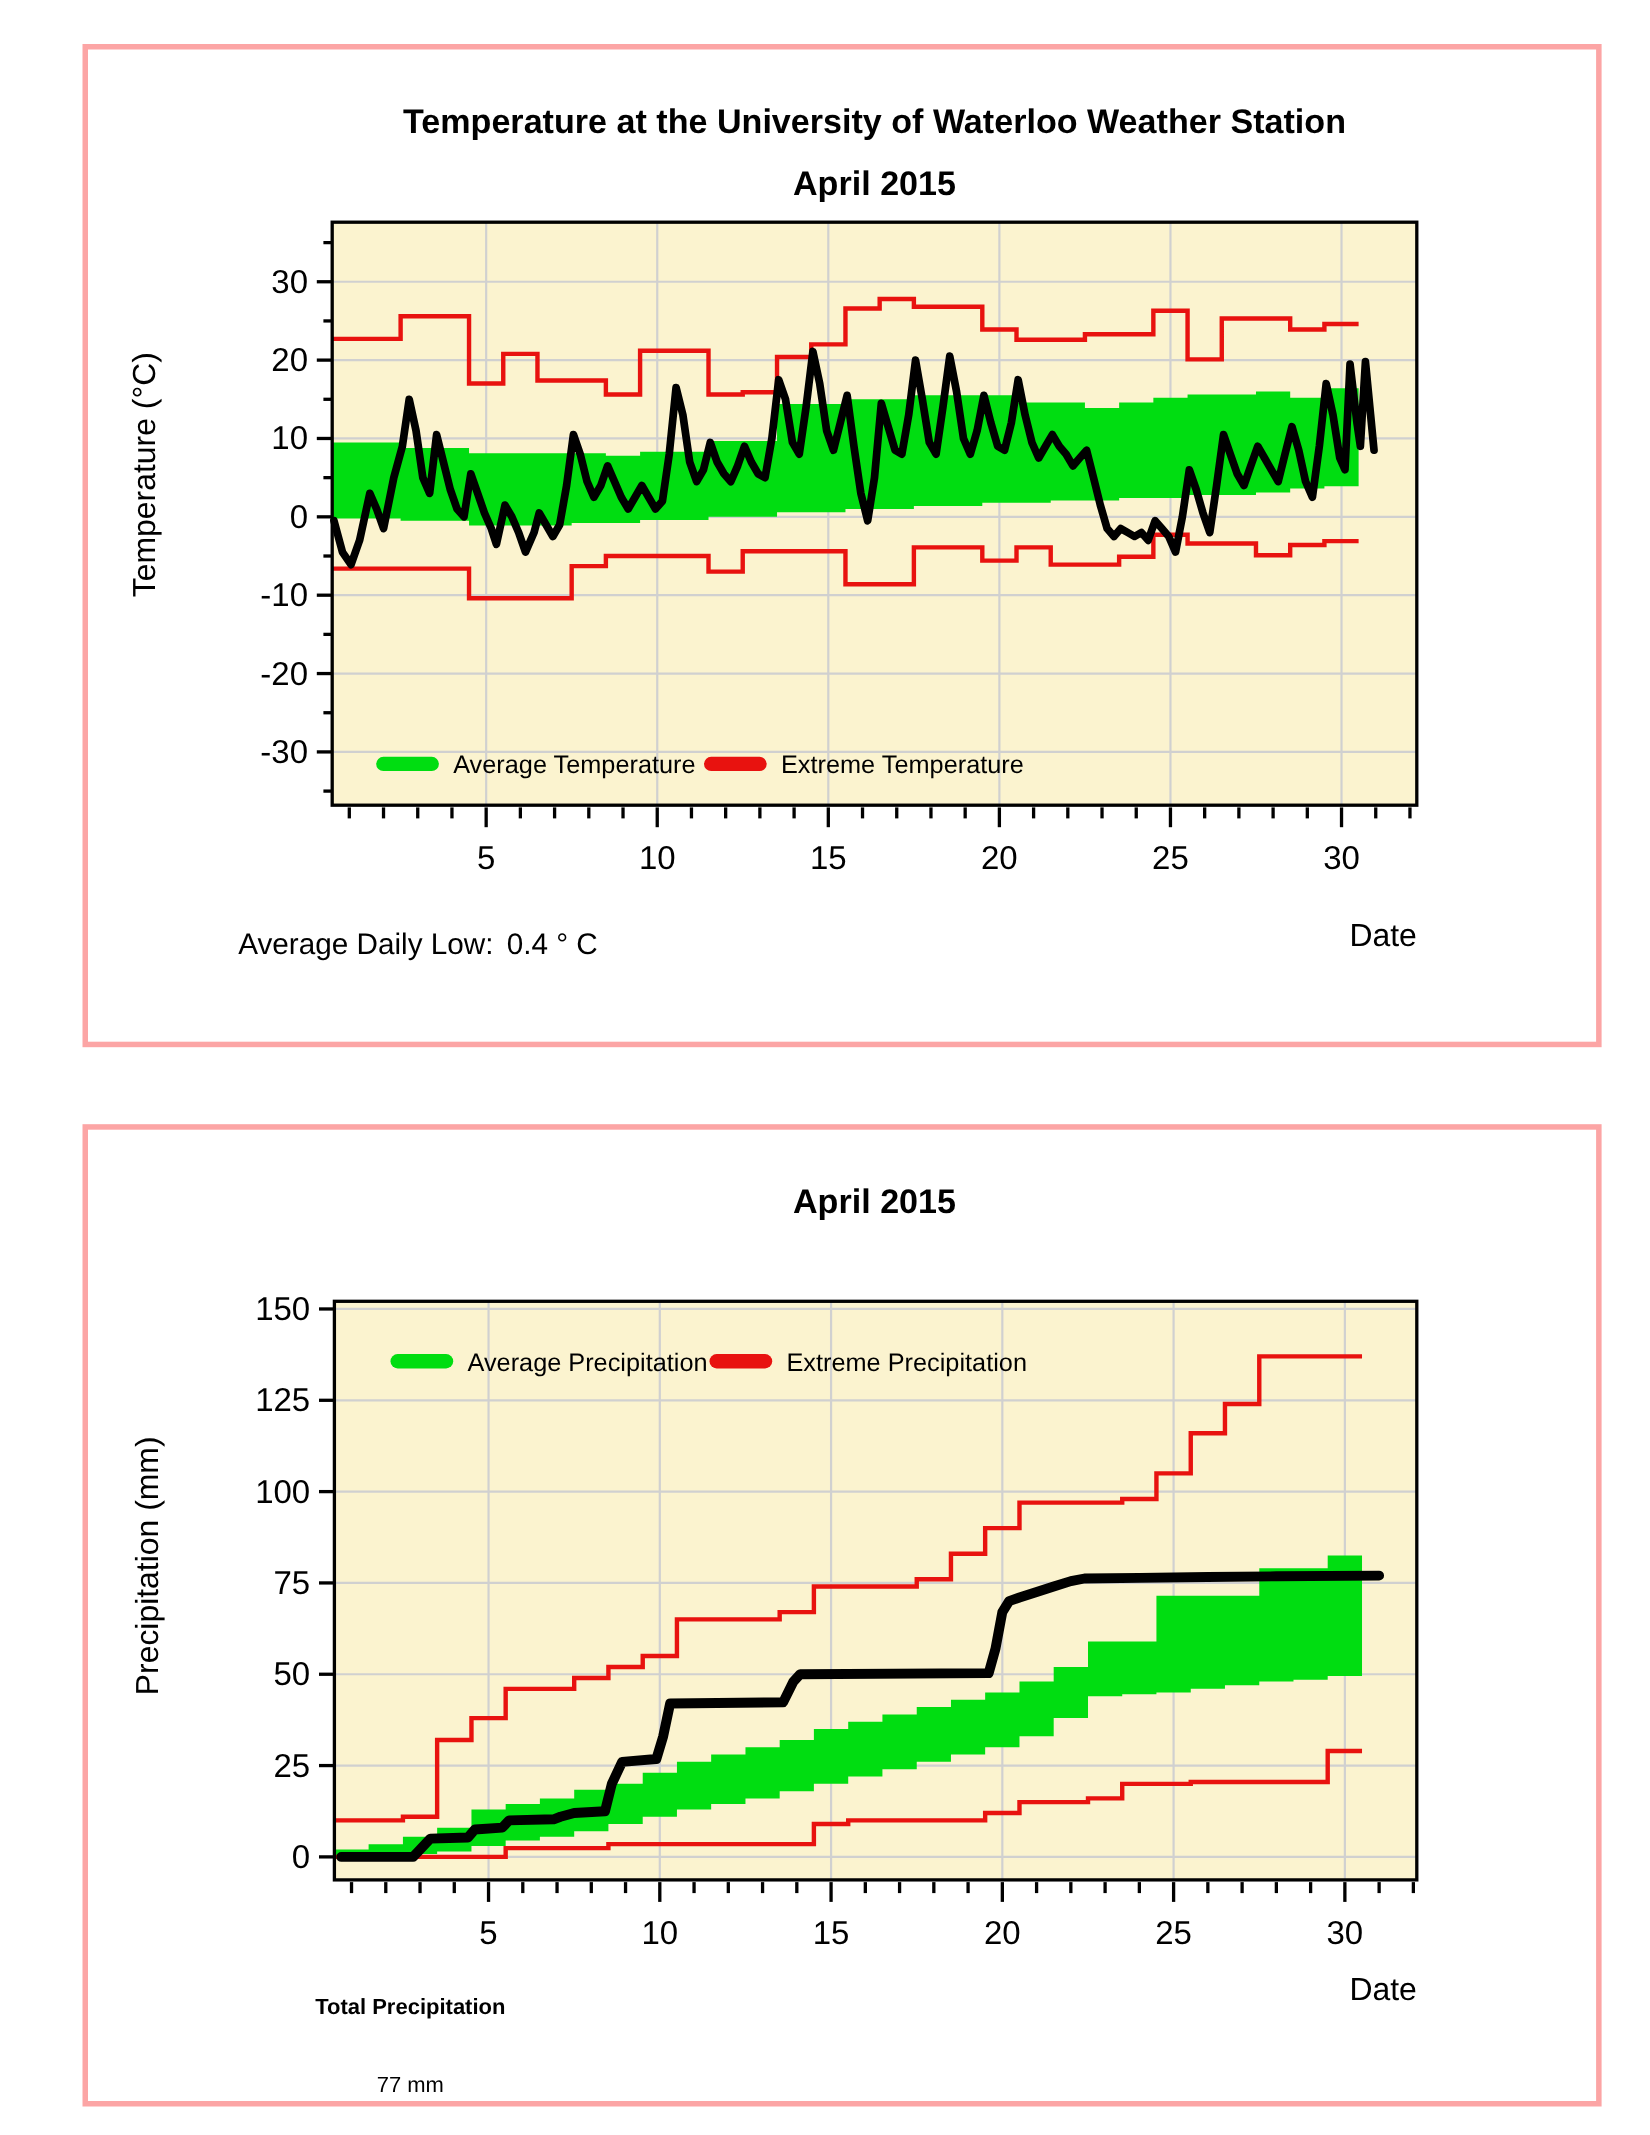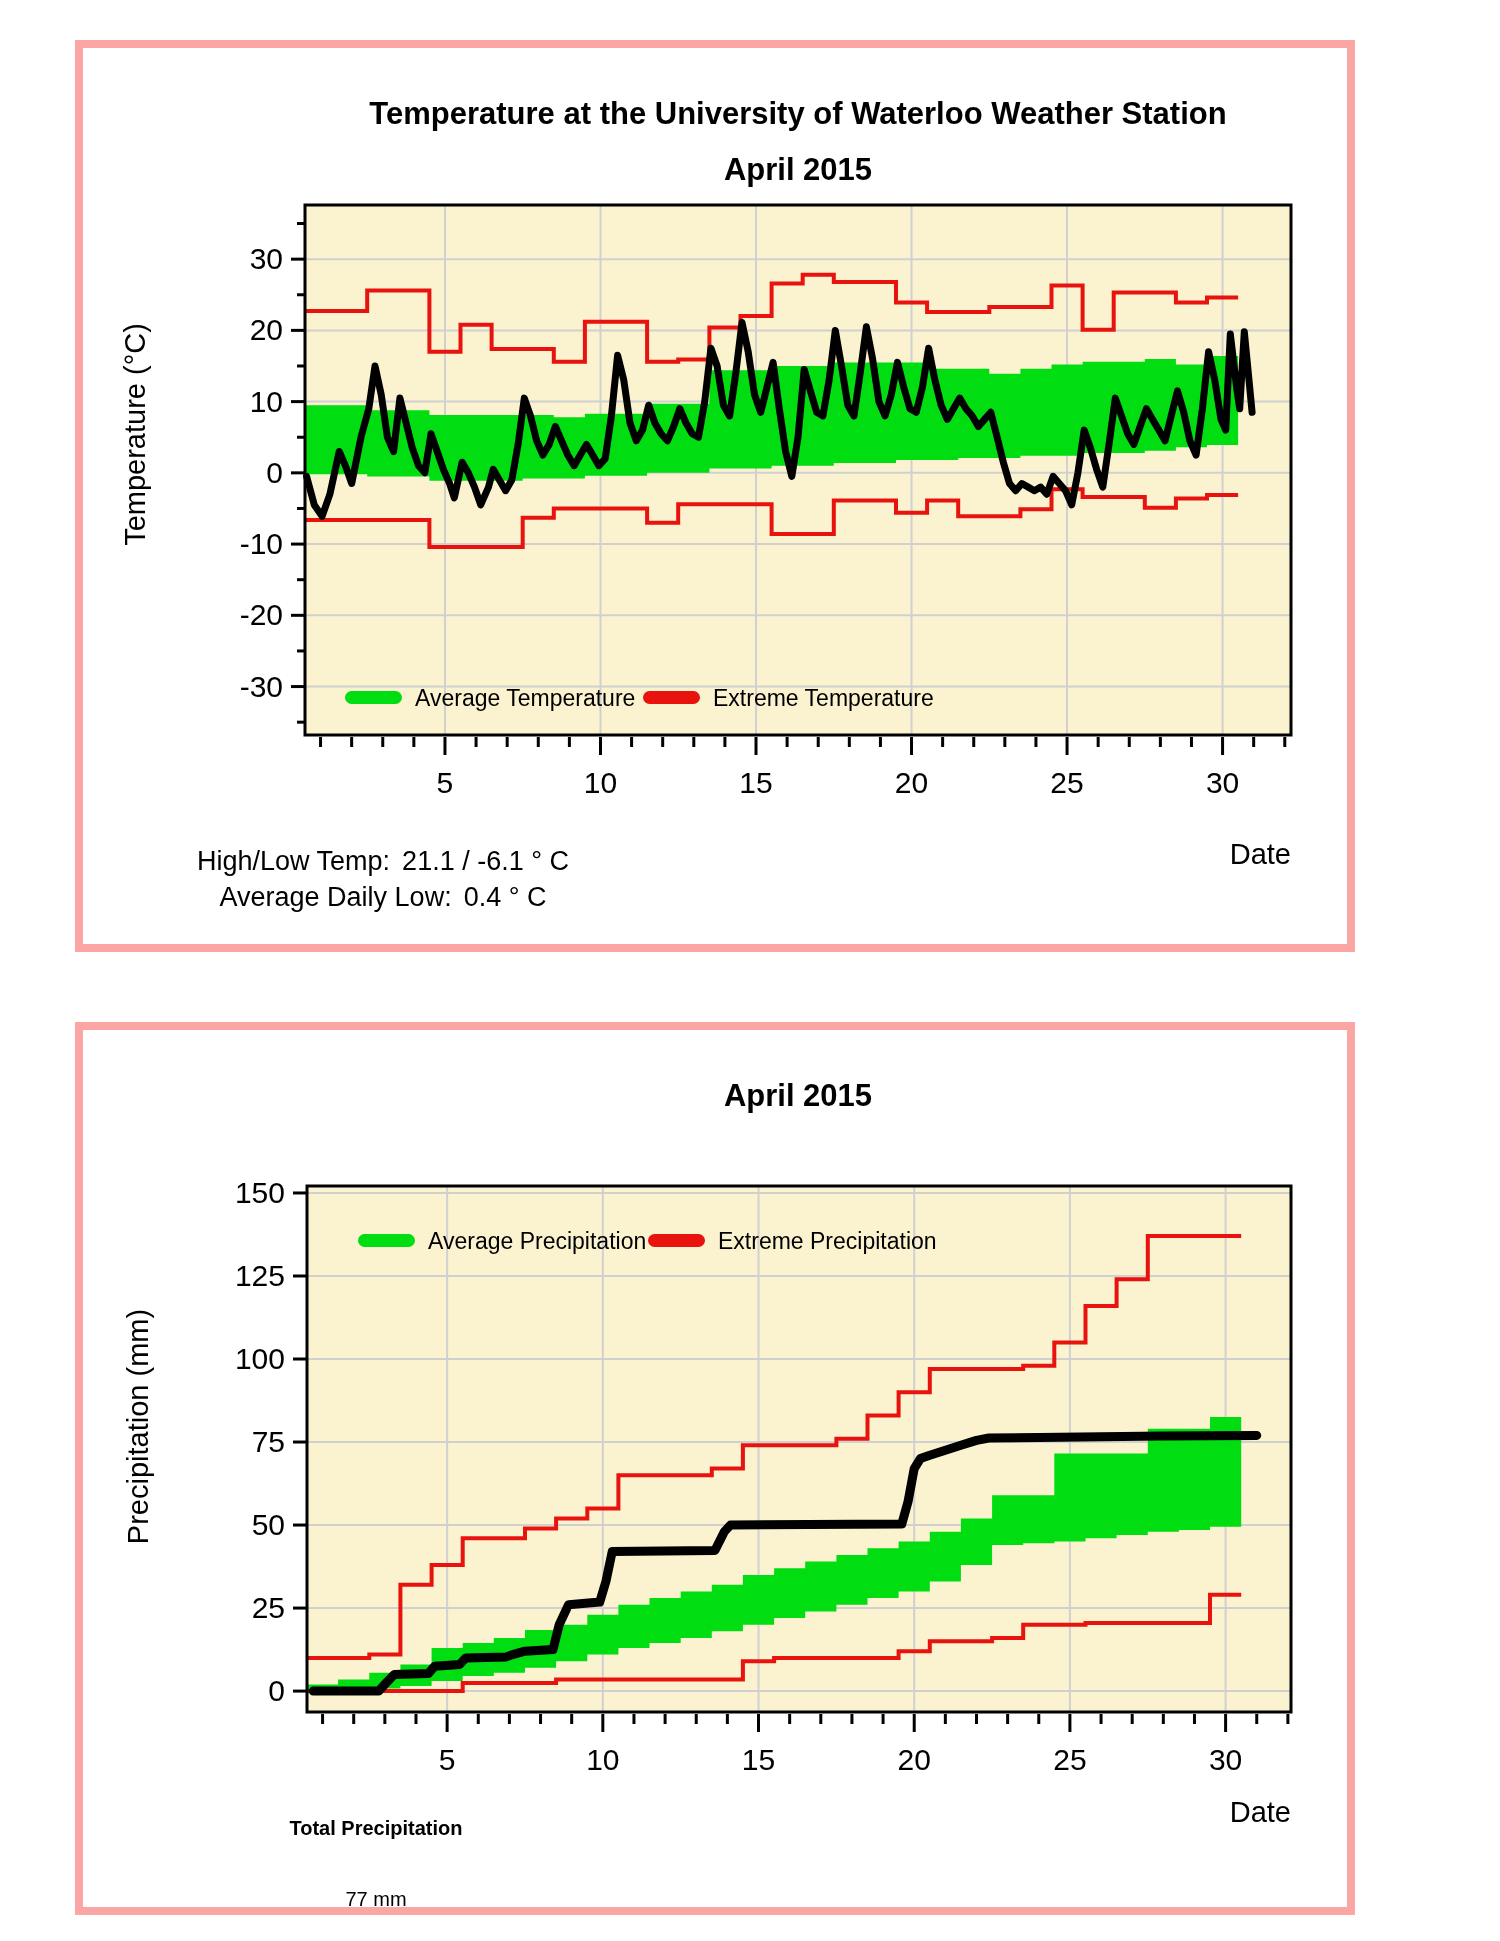--- a/index.html
+++ b/index.html
@@ -1,18 +1,18 @@
 <!DOCTYPE html>
 <html><head>
 <meta charset="utf-8">
 <style>
   html,body{margin:0;padding:0;background:#ffffff;}
   #page{position:relative;width:1500px;height:1941px;background:#ffffff;
         font-family:"Liberation Sans", sans-serif;color:#000;}
-  .chart-box{position:absolute;left:75px;width:1280px;border:8px solid #fca5a5;background:#fff;box-sizing:border-box;}
+  .chart-box{position:absolute;left:75px;width:1381px;border:5px solid #fca5a5;background:#fff;box-sizing:border-box;}
   #box-temp{top:40px;height:912px;}
   #box-precip{top:1022px;height:893px;}
   .chart-title{position:absolute;left:222px;width:986px;text-align:center;
                font-size:31px;font-weight:bold;line-height:56px;}
   #title-temp{top:38px;}
   #title-precip{top:38px;}
   .plot-svg{position:absolute;left:0;top:0;}
   .ylab{position:absolute;transform:rotate(-90deg);transform-origin:center;
         font-size:29px;white-space:nowrap;text-align:center;}
   #ylab-temp{left:-78px;top:370px;width:260px;}
@@ -123,23 +123,20 @@
         <line x1="214" y1="531.7043010752689" x2="222" y2="531.7043010752689" stroke="#000" stroke-width="3"></line>
         <line x1="214" y1="602.9408602150537" x2="222" y2="602.9408602150537" stroke="#000" stroke-width="3"></line>
         <line x1="214" y1="674.1774193548385" x2="222" y2="674.1774193548385" stroke="#000" stroke-width="3"></line>
       </svg>
 
     <div class="ylab" id="ylab-temp">Temperature (°C)</div>
     <div class="xlab" id="xlab-temp">Date</div>
 
     <div class="stats">
       <div class="row">
-        <span>High/Low Temp:</span><span class="val">21.1 / -6.1 ° C</span>
-      </div>
-      <div class="row">
         <span>Average Daily Low:</span><span class="val">0.4 ° C</span>
       </div>
     </div>
   </div>
 
   <div class="chart-box" id="box-precip">
     <div class="chart-title" id="title-precip">
       <div>April 2015</div>
     </div>
 

